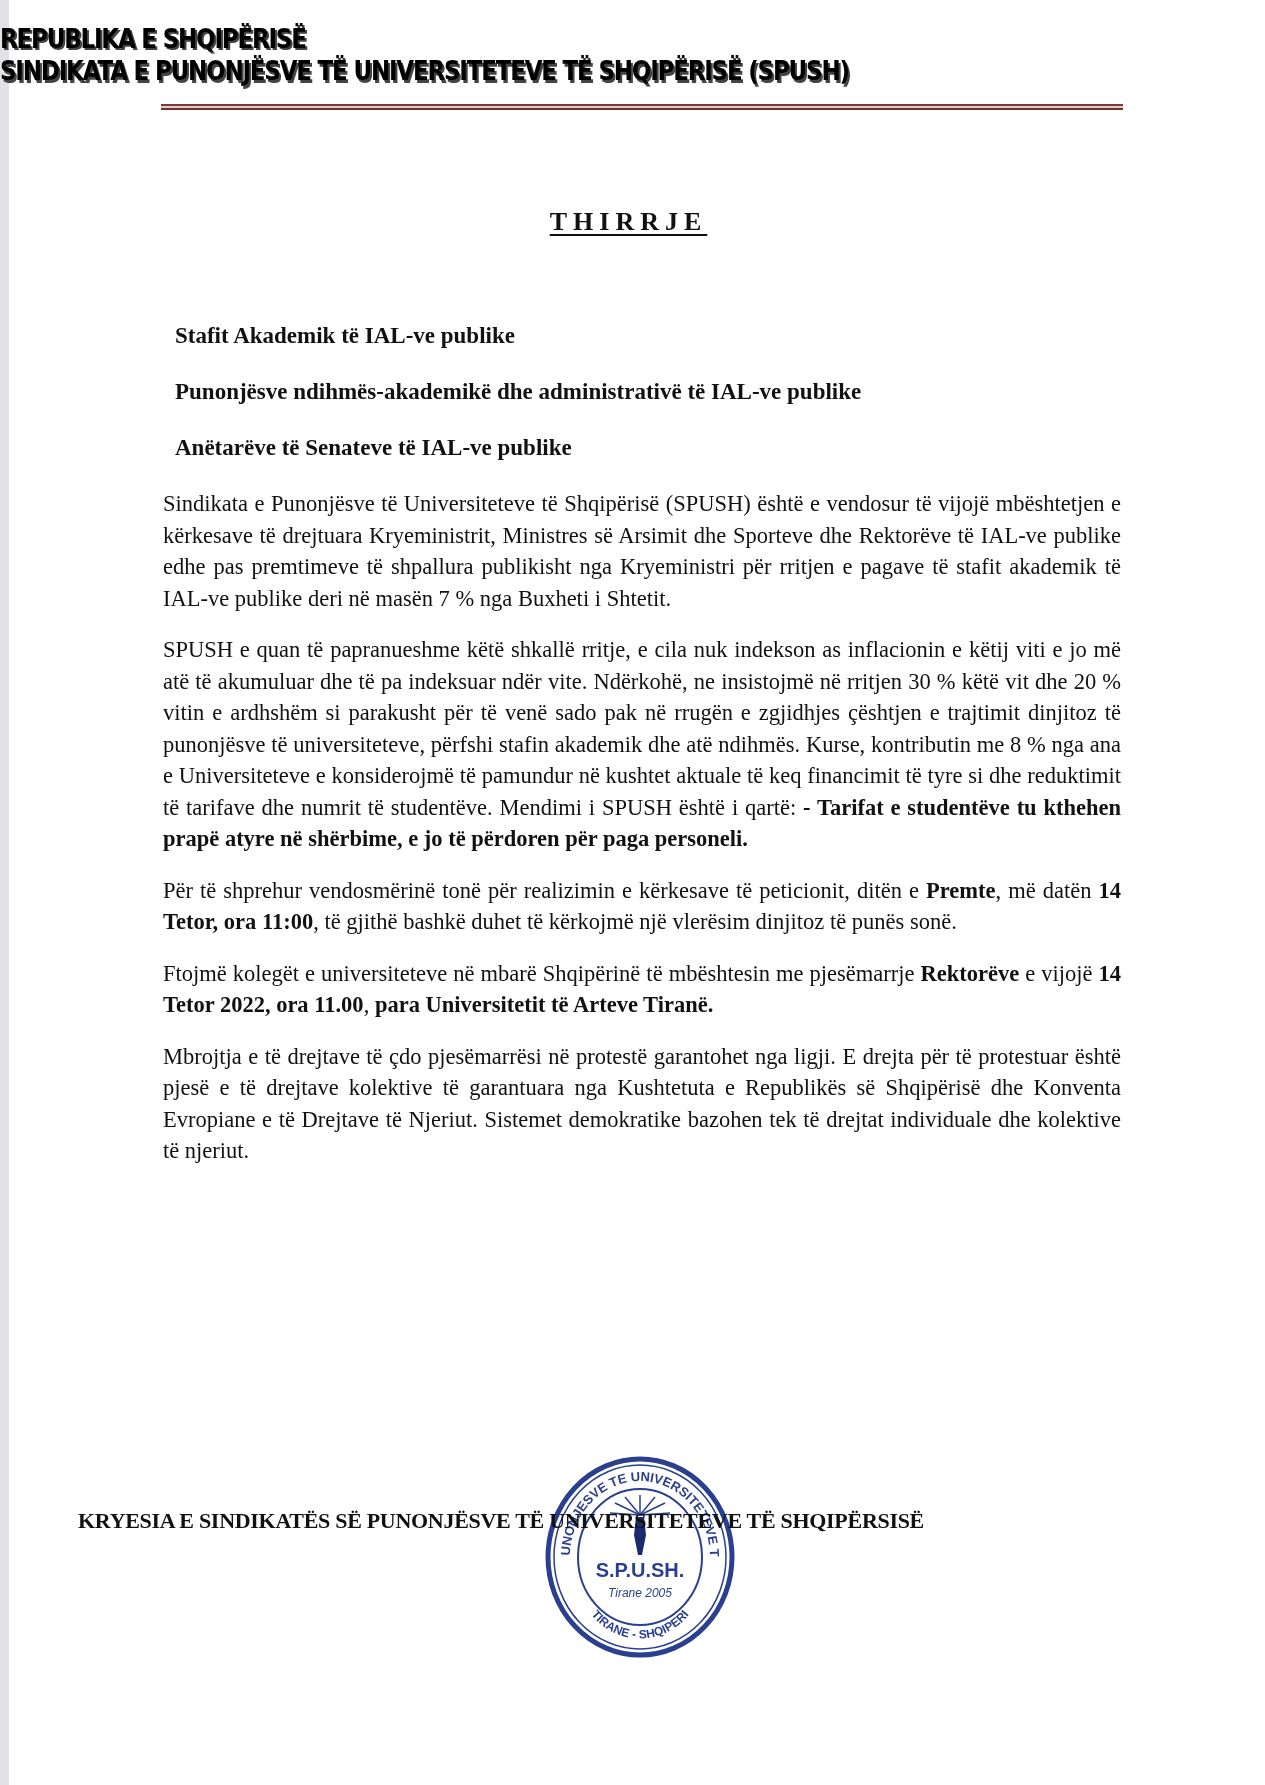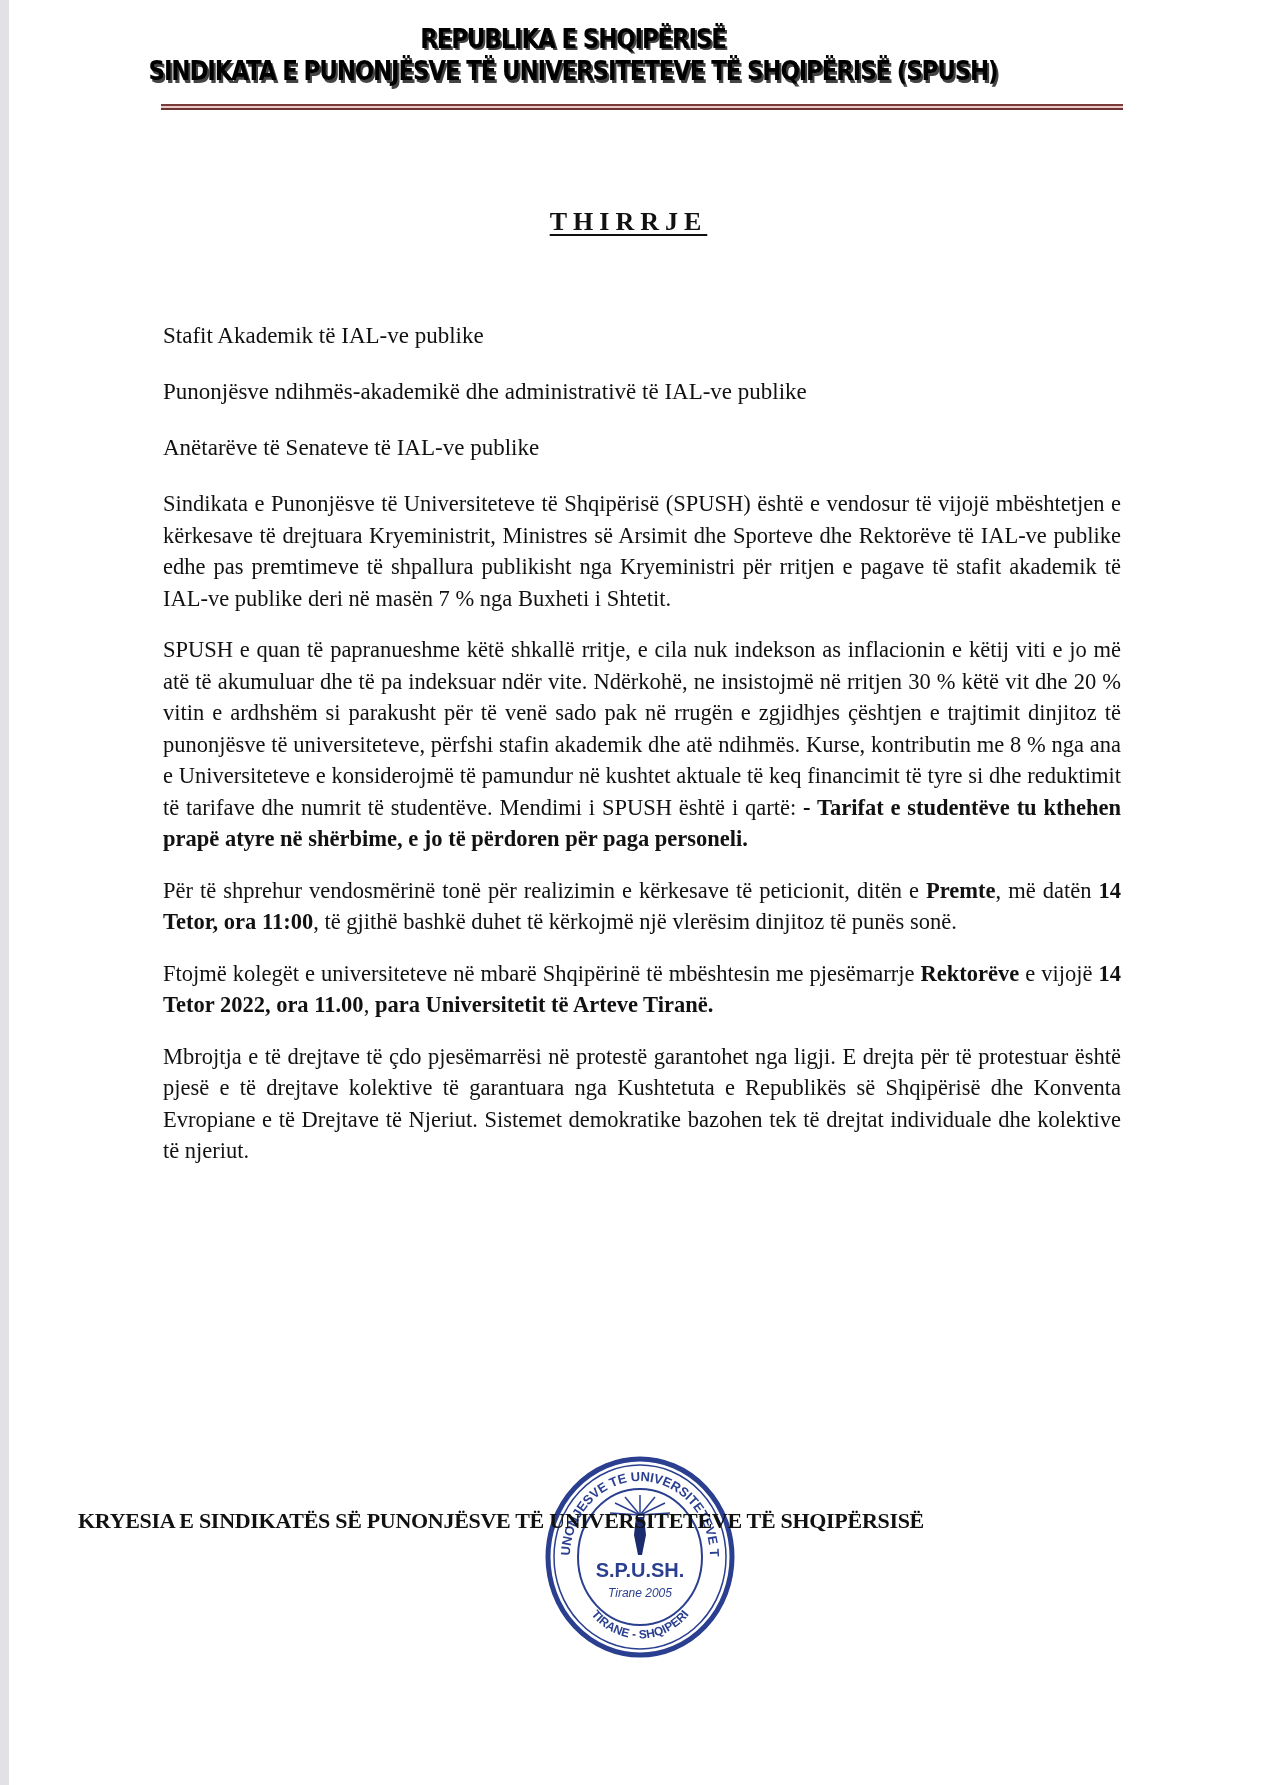--- a/index.html
+++ b/index.html
@@ -1,40 +1,40 @@
 <!DOCTYPE html>
 <html><head>
   <meta charset="utf-8">
   <style>
     html, body { margin: 0; padding: 0; }
     body {
       width: 1265px; height: 1785px; background: #ffffff; position: relative; overflow: hidden;
       font-family: "Liberation Serif", "DejaVu Serif", serif; color: #111;
     }
     .left-edge { position: absolute; left: 0; top: 0; width: 9px; height: 1785px; background: #e2e2e6; }
-    .header { position: absolute; left: 0; top: 24px; width: 1146px; text-align: center; }
+    .header { position: absolute; left: 0; top: 24px; width: 1146px; }
     .hdr-line {
       font-family: "DejaVu Sans", "Liberation Sans", sans-serif; font-weight: bold;
       letter-spacing: -1.2px; color: #000; text-shadow: 2px 2px 0 #444;
       transform: scaleY(1.15);
     }
     .hdr1 { font-size: 23px; line-height: 30px; }
     .hdr2 { font-size: 23px; line-height: 34px; }
     .rule { position: absolute; left: 161px; top: 104px; width: 962px; height: 6px; }
     .rule .a { height: 2px; background: #7a3b3b; }
     .rule .b { height: 2px; background: #e8c7c4; }
     .rule .c { height: 2px; background: #6b3333; }
     .title {
       position: absolute; left: 0; width: 1257px; top: 207px; text-align: center;
       font-weight: bold; font-size: 26px; letter-spacing: 6px; text-decoration: underline;
       text-underline-offset: 4px;
     }
     .content { position: absolute; left: 163px; top: 320px; width: 958px;
       font-family: "Liberation Sans", "DejaVu Sans", sans-serif; font-size: 21px; }
-    .recip { font-weight: normal; font-family: "Liberation Serif", serif; font-size: 23px; margin: 0 0 25px 0; line-height: 31px; }
+    .recip { font-weight: bold; font-family: "Liberation Serif", serif; font-size: 23px; margin: 0 0 25px 12px; line-height: 31px; }
     .para { font-family: "Liberation Serif", serif; font-size: 22.5px; line-height: 31.5px; text-align: justify; margin: 0 0 20px 0; }
     .para b { font-weight: bold; }
     .para1 { margin-top: 16px; }
     .footer { position: absolute; left: 0; width: 1002px; top: 1508px; text-align: center;
       font-family: "Liberation Serif", serif; font-weight: bold; font-size: 22px; z-index: 2; letter-spacing: -0.3px; }
     .stamp { position: absolute; left: 540px; top: 1445px; width: 200px; height: 215px; z-index: 1; }
   </style>
 </head>
 <body>
 

